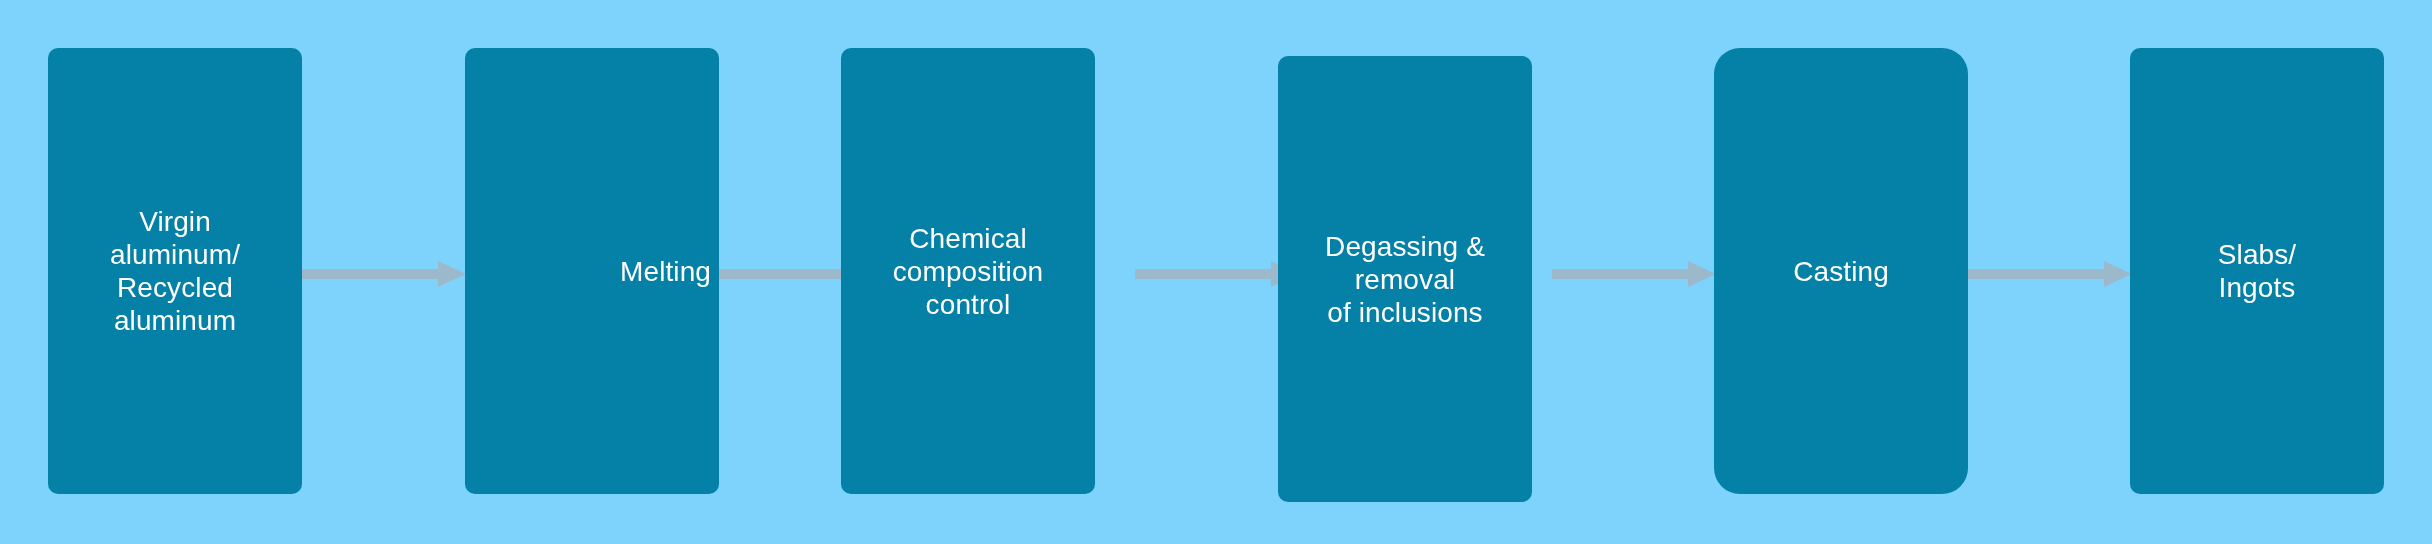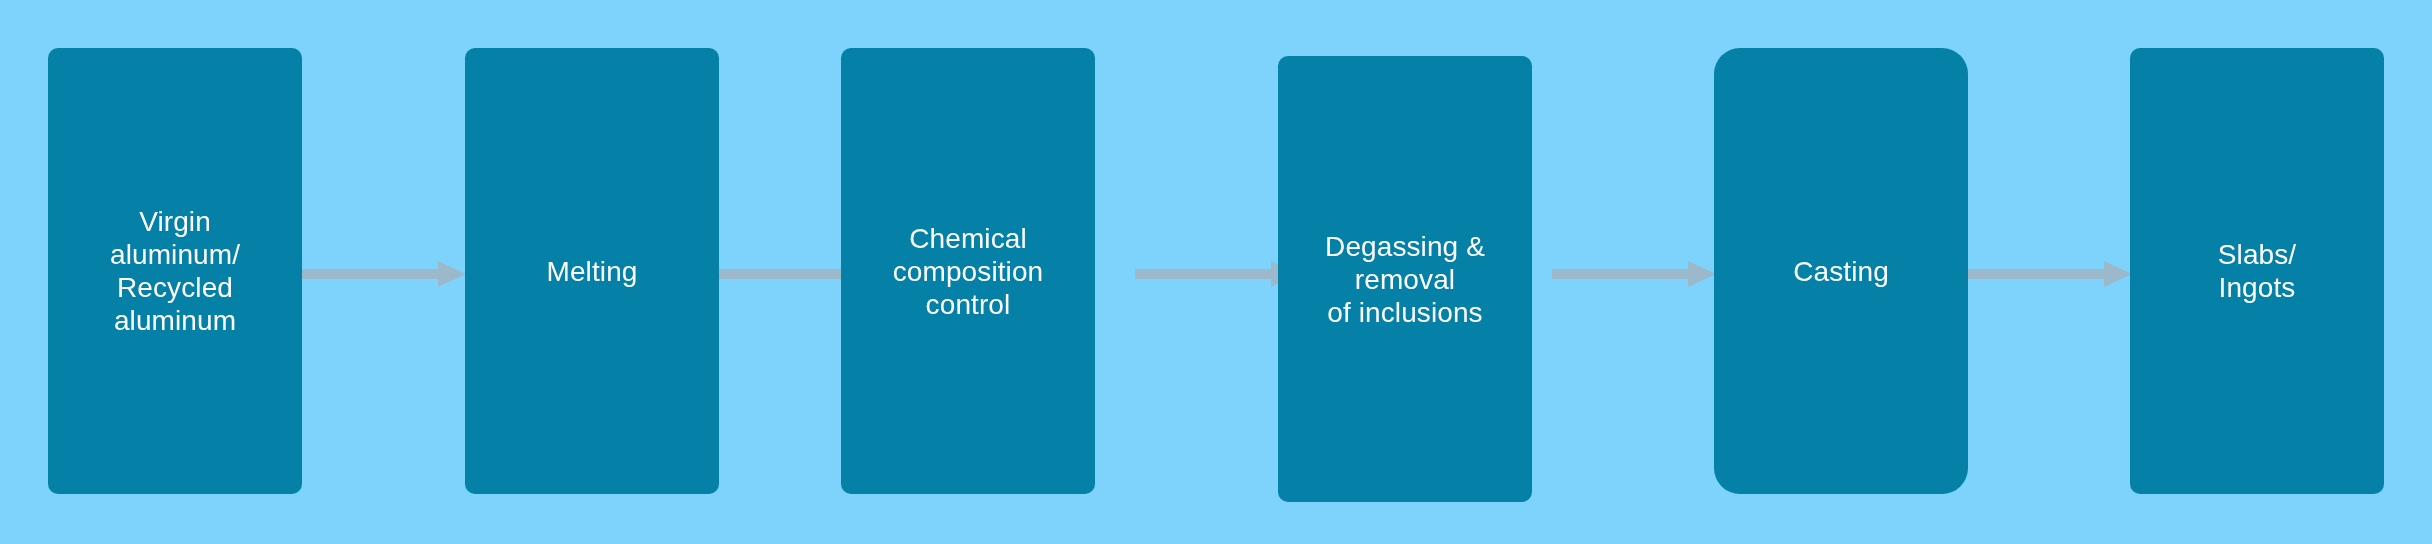--- a/index.html
+++ b/index.html
@@ -48,21 +48,21 @@
     height: 26px;
     width: 164px;
   }
   .arrow svg {
     display: block;
     width: 164px;
     height: 26px;
   }
   
   .box-1 { left: 48px; }
-  .box-2 { left: 465px; }
+  .box-2 { left: 465px; justify-content: flex-end; }
   .box-3 { left: 841px; }
   .box-4 { left: 1278px; margin-top: 8px; }
   .box-5 { left: 1714px; border-radius: 26px; }
   .box-6 { left: 2130px; }
   
   .arrow-1 { left: 302px; }
   .arrow-2 { left: 719px; }
   .arrow-3 { left: 1135px; }
   .arrow-4 { left: 1552px; }
   .arrow-5 { left: 1968px; }

